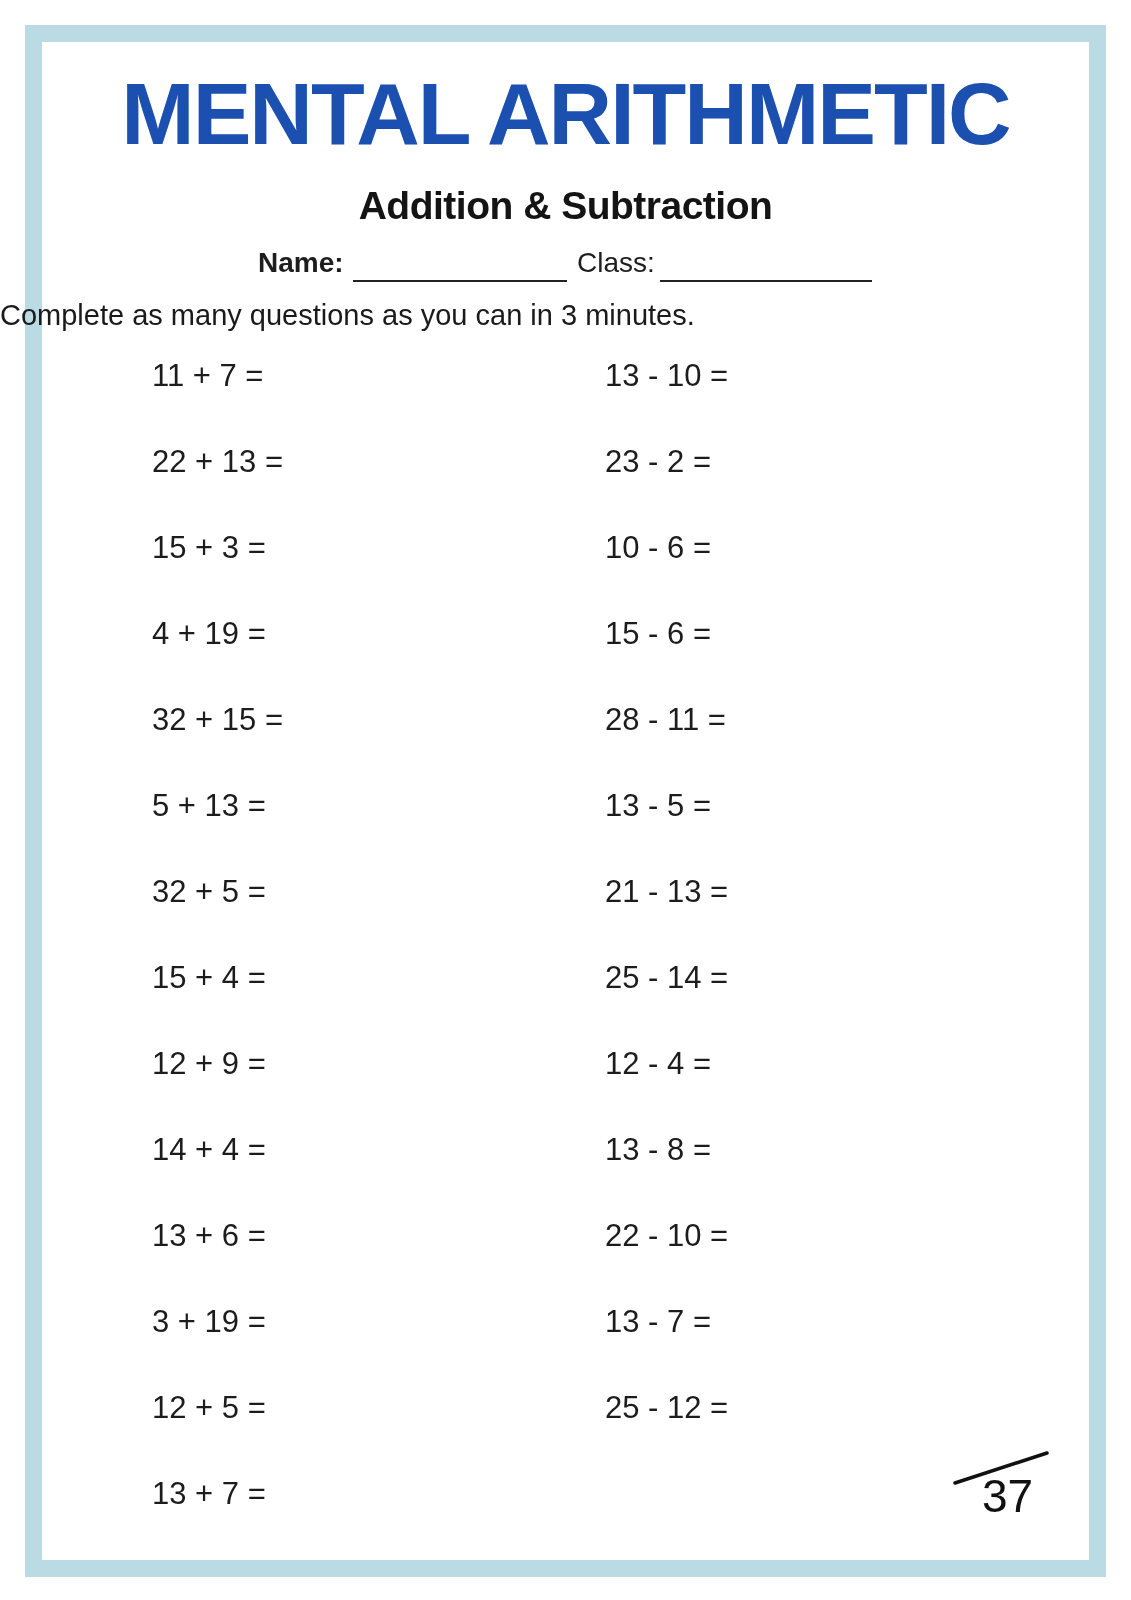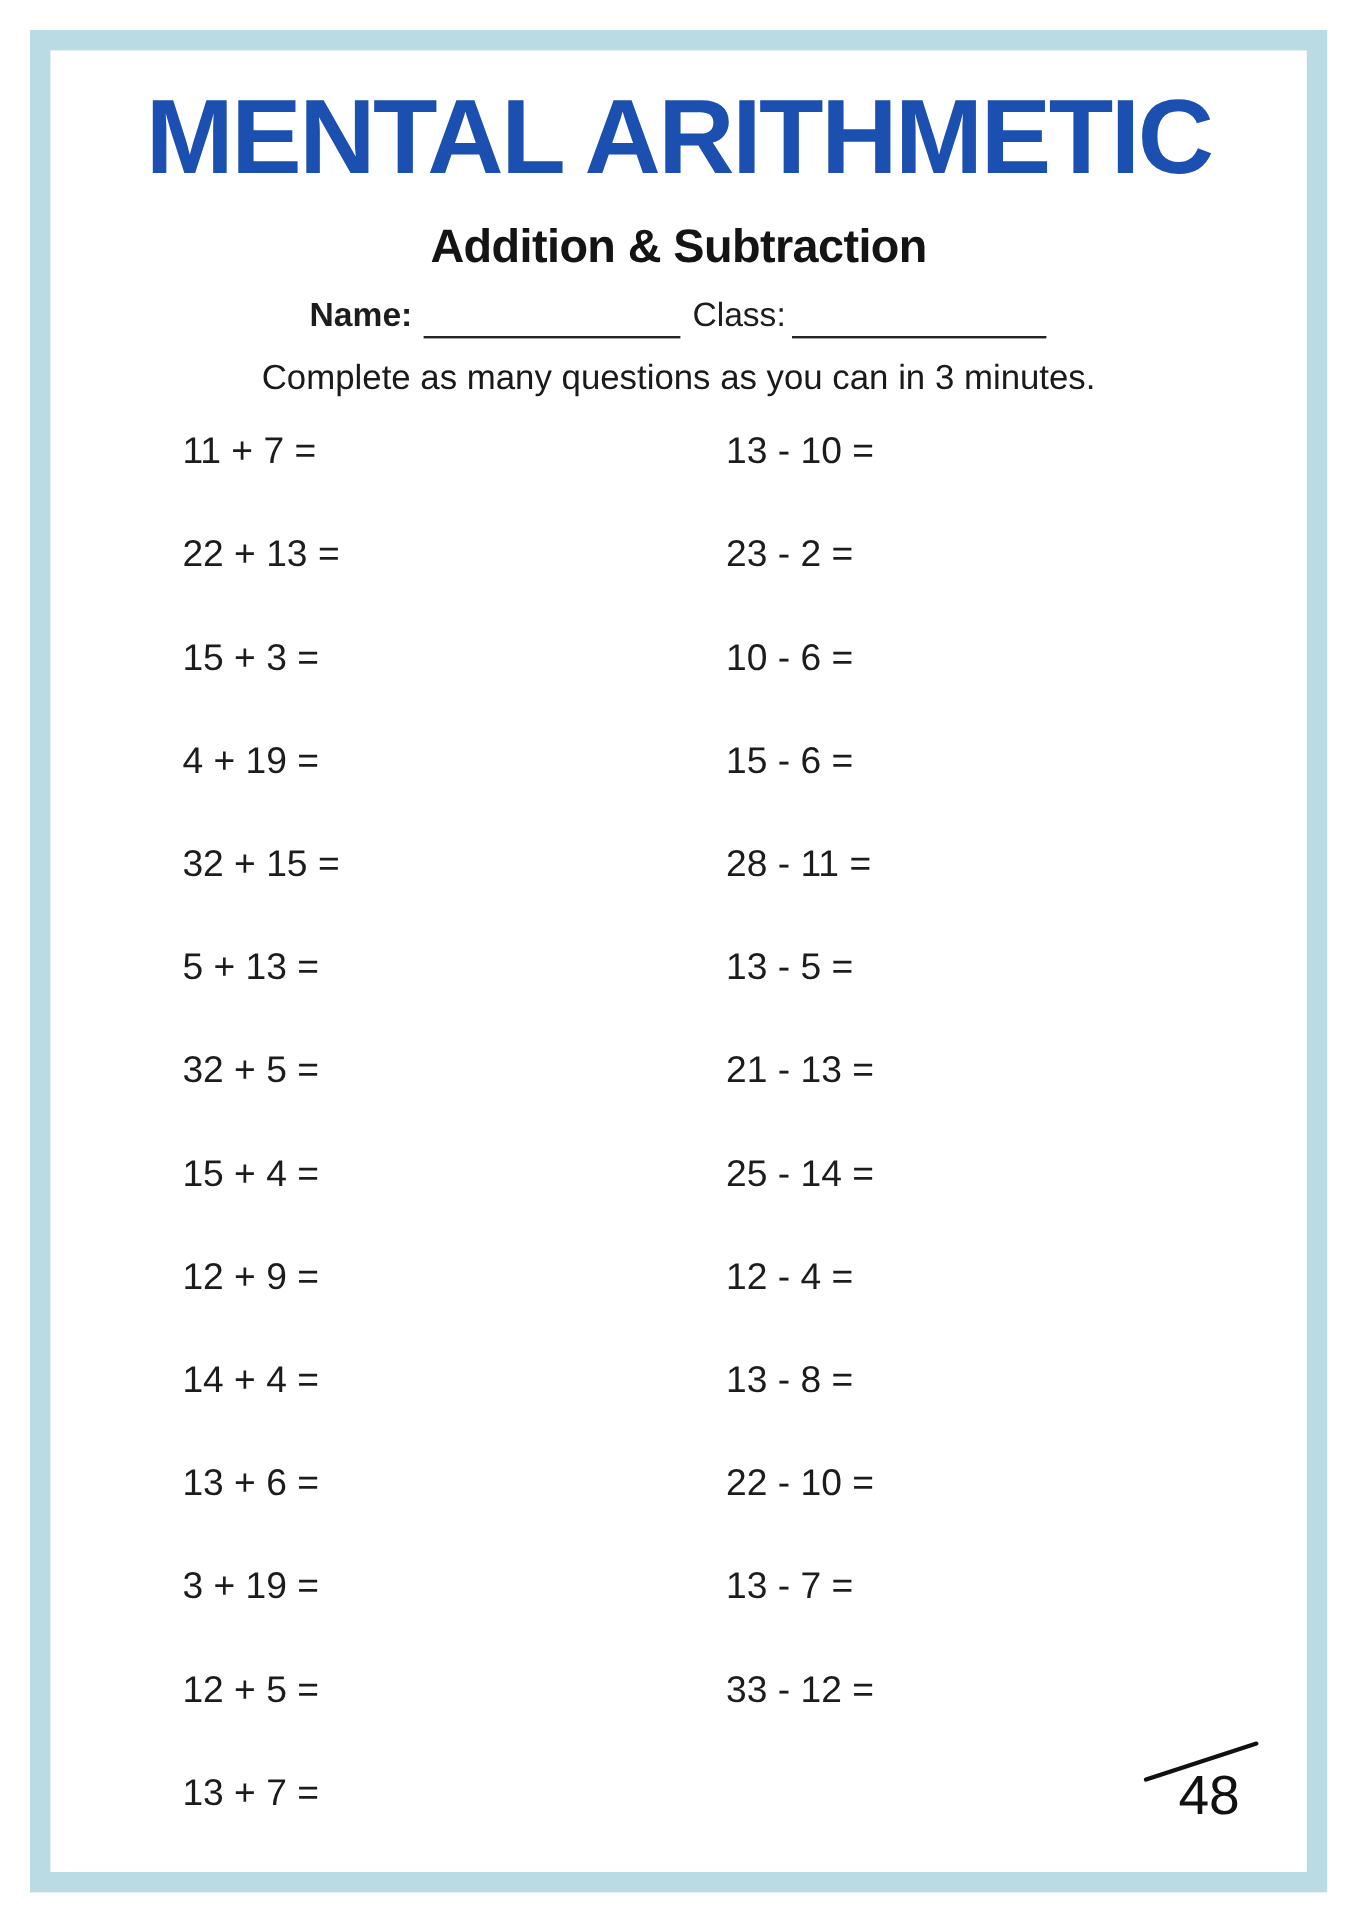--- a/index.html
+++ b/index.html
@@ -76,21 +76,21 @@
     border-bottom: 2px solid #222222;
   }
   .blank-name  { left: 353px; width: 214px; }
   .blank-class { left: 660px; width: 212px; }
   .instruction {
     position: absolute;
     left: 0;
     right: 0;
     top: 300px;
     margin: 0;
-    text-align: center;
+    text-align: left;
     font-size: 29px;
     line-height: 1.1;
     color: #1a1a1a;
   }
   .col {
     position: absolute;
     top: 357px;
   }
   .col-left  { left: 152px; }
   .col-right { left: 605px; }
@@ -158,20 +158,20 @@
     <div class="problem">10 - 6 =</div>
     <div class="problem">15 - 6 =</div>
     <div class="problem">28 - 11 =</div>
     <div class="problem">13 - 5 =</div>
     <div class="problem">21 - 13 =</div>
     <div class="problem">25 - 14 =</div>
     <div class="problem">12 - 4 =</div>
     <div class="problem">13 - 8 =</div>
     <div class="problem">22 - 10 =</div>
     <div class="problem">13 - 7 =</div>
-    <div class="problem">33 - 12 =</div>
+    <div class="problem">25 - 12 =</div>
   </div>
 
 <svg class="page-number-slash" viewBox="0 0 106 46">
   <line x1="7" y1="39" x2="99" y2="9" stroke="#111111" stroke-width="3.5" stroke-linecap="round"></line>
 </svg>
 
-<div class="page-number">48</div>
+<div class="page-number">37</div>
 
 </body></html>

